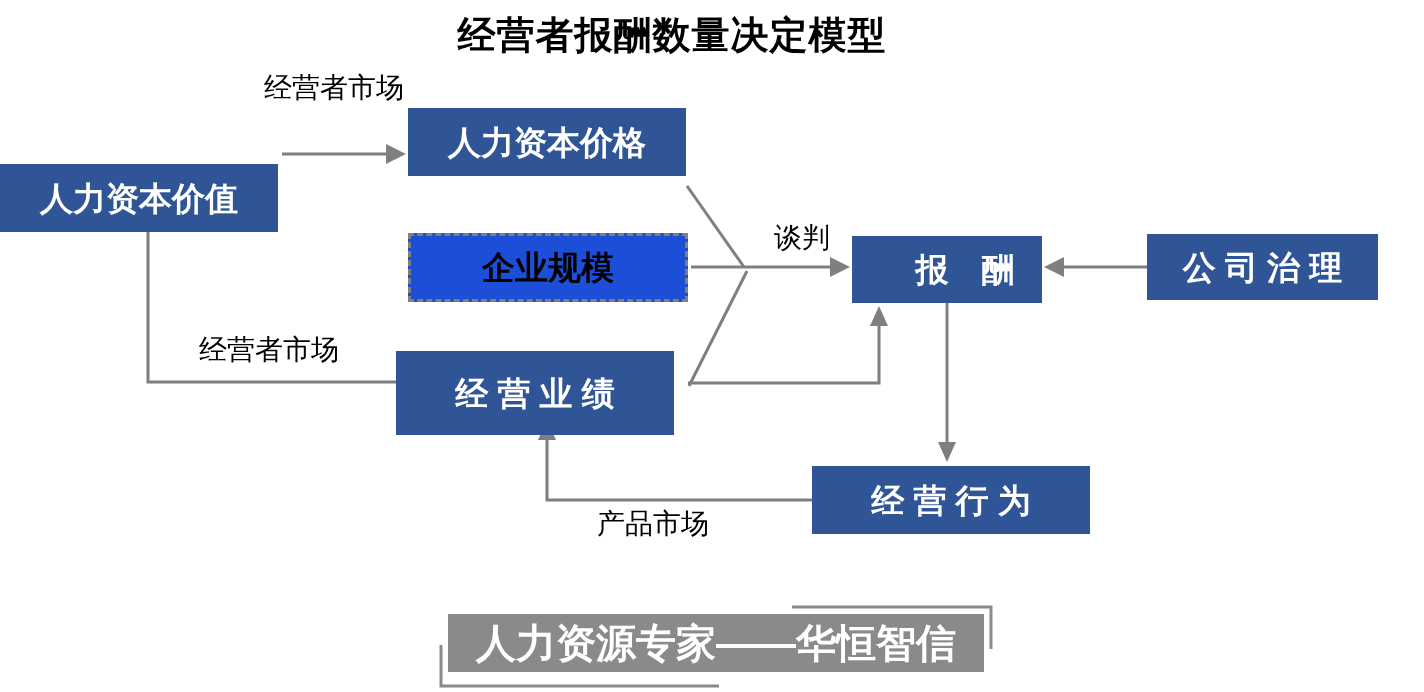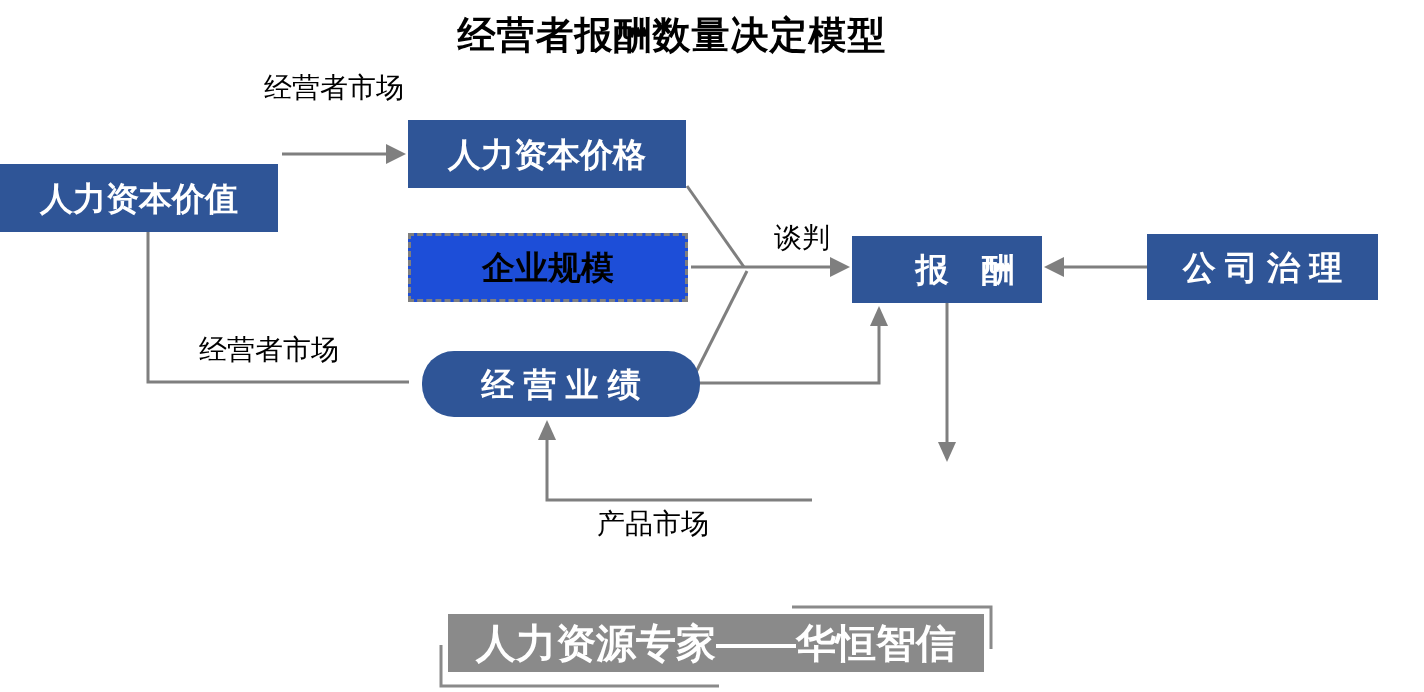--- a/index.html
+++ b/index.html
@@ -123,30 +123,31 @@
     </g>
 
     <polyline class="bracket" points="792,607 991,607 991,649"></polyline>
     <polyline class="bracket" points="441,645 441,686 719,686"></polyline>
   </svg>
 
   <div class="diagram-title">经营者报酬数量决定模型</div>
 
   <div class="node" style="left:0; top:120px; width:278px; height:68px;margin-top:44px;">人力资本价值</div>
 
-  <div class="node" style="left:408px; top:120px; width:278px; height:68px;">人力资本价格</div>
+  <div class="node" style="left:408px; top:108px; width:278px; height:68px;">人力资本价格</div>
 
   <div class="node node-dashed" style="left:408px; top:233px; width:280px; height:69px;">企业规模</div>
 
   <div class="node" style="left:852px; top:236px; width:190px; height:67px;padding-left:36px;">报　酬</div>
 
   <div class="node" style="left:1147px; top:234px; width:231px; height:66px;">公 司 治 理</div>
 
-  <div class="node" style="left:422px; top:351px; width:278px; height:66px;border-radius:32px;">经 营 业 绩</div>
+  <div class="node" style="left:396px; top:351px; width:278px; height:84px;">经 营 业 绩</div>
 
+  <div class="node" style="left:812px; top:466px; width:278px; height:68px;">经 营 行 为</div>
 
   <div class="edge-label" style="left:264px; top:73px;">经营者市场</div>
 
   <div class="edge-label" style="left:754px; top:223px;margin-left:20px;">谈判</div>
 
   <div class="edge-label" style="left:199px; top:335px;">经营者市场</div>
 
   <div class="edge-label" style="left:597px; top:461px;margin-top:48px;">产品市场</div>
 
   <div class="watermark-banner">人力资源专家——华恒智信</div>

